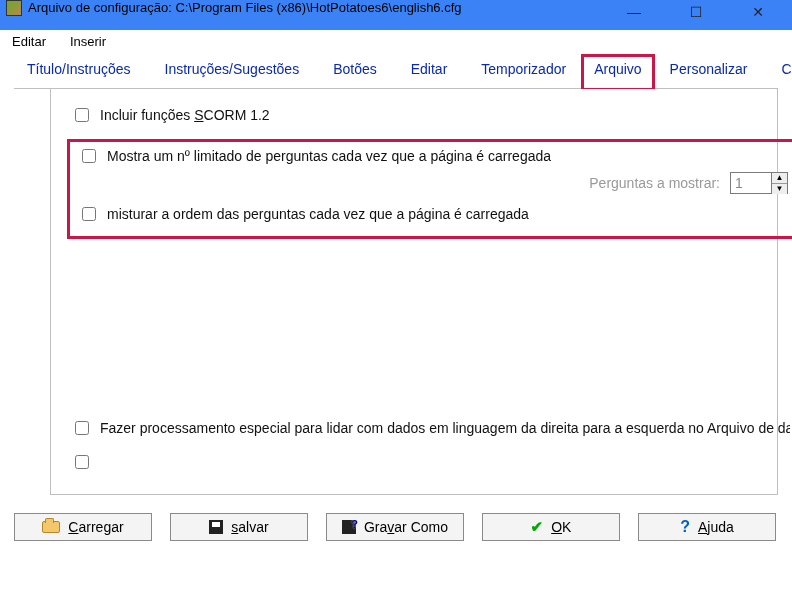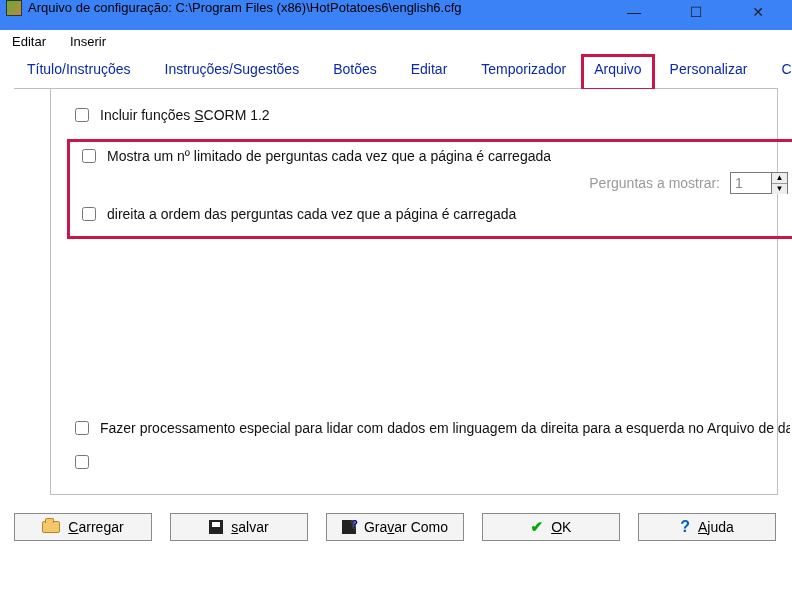--- a/index.html
+++ b/index.html
@@ -216,21 +216,21 @@
         <div class="spin-wrap">
           <input type="text" value="1" style="">
           <div class="spin-btns">
             <div>▲</div>
             <div>▼</div>
           </div>
         </div>
       </div>
       <div class="chk-row" style="margin-bottom:2px">
         <input type="checkbox" class="chk" style="">
-        <span>direita a ordem das perguntas cada vez que a página é carregada</span>
+        <span>misturar a ordem das perguntas cada vez que a página é carregada</span>
       </div>
     </div>
 
     <div class="bottom-opts">
       <div class="chk-row trunc" style="width:720px">
         <input type="checkbox" class="chk" style="">
         <span class="trunc" style="max-width:690px; display:inline-block;">Fazer processamento especial para lidar com dados em linguagem da direita para a esquerda no Arquivo de dados</span>
       </div>
       <div class="chk-row" style="margin-bottom:4px">
         <input type="checkbox" class="chk" style="">

